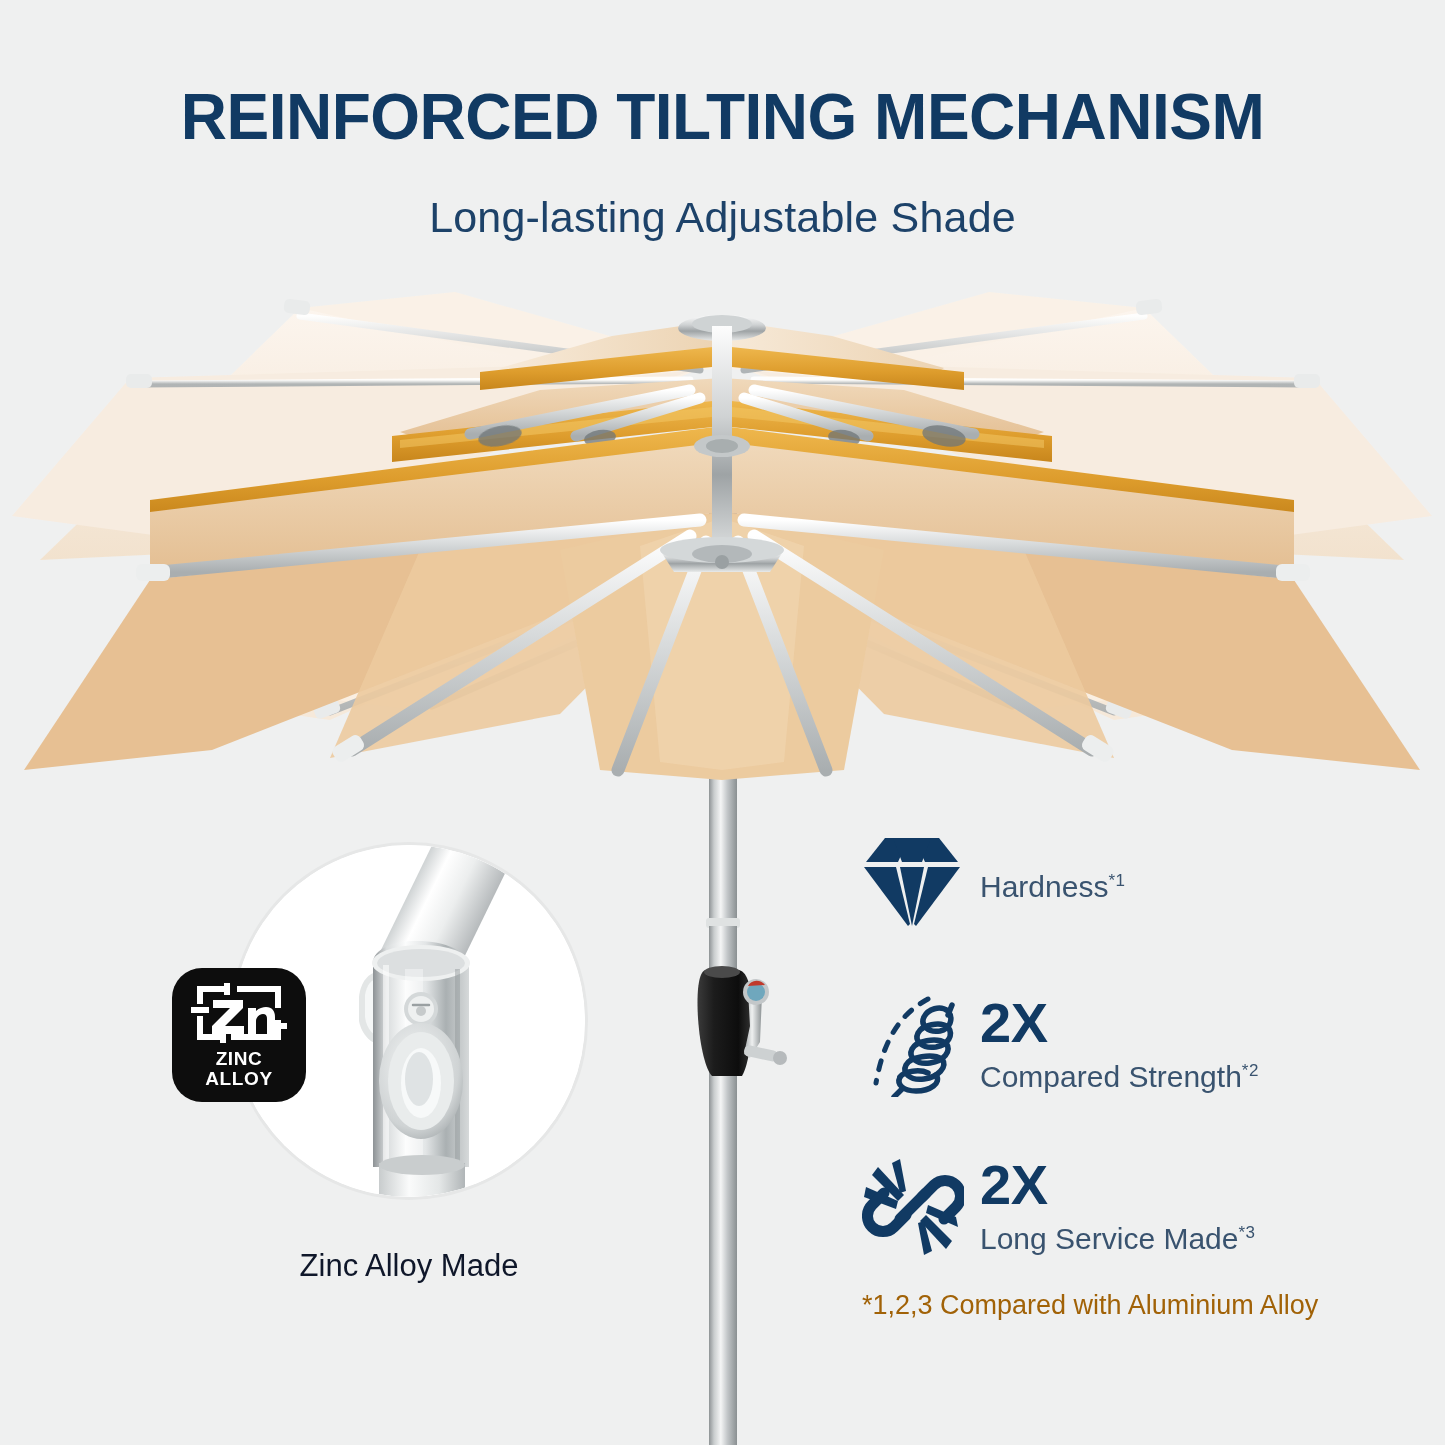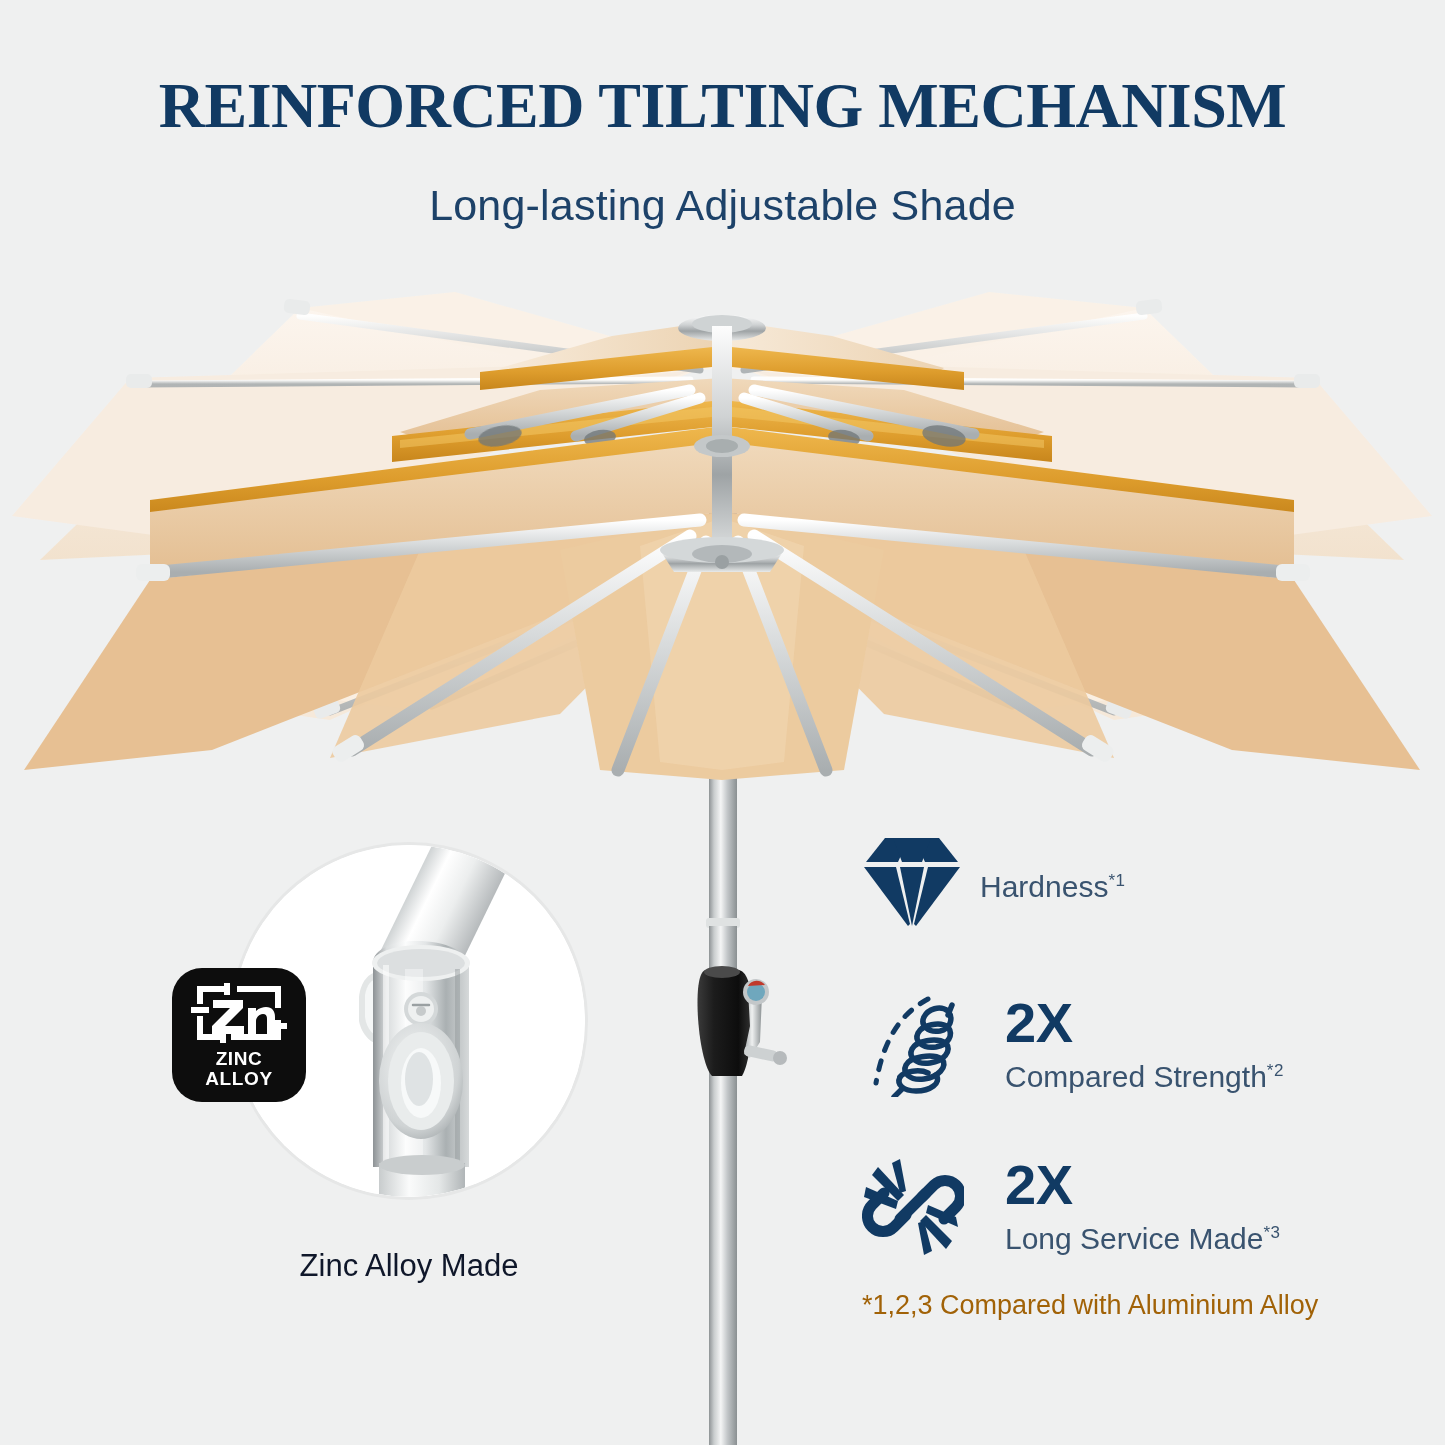--- a/index.html
+++ b/index.html
@@ -26,28 +26,28 @@
   
   .header {
     position: absolute;
     top: 0;
     left: 0;
     width: 1445px;
     text-align: center;
     z-index: 40;
   }
   .headline {
-    margin: 0;
+    margin: 12px;
     padding-top: 72px;
     font-size: 64px;
     line-height: 1.05;
     font-weight: 700;
     letter-spacing: -0.5px;
     color: #113a63;
-    font-family: Liberation Serif, serif;
+    font-family: Liberation Sans, sans-serif;
   }
   .subhead {
     margin: 16px;
     padding-top: 26px;
     font-size: 43px;
     font-weight: 400;
     color: #1d4269;
     letter-spacing: 0.2px;
   }
 
@@ -131,21 +131,21 @@
     left: 862px;
     top: 806px;
     width: 530px;
     z-index: 30;
   }
   .feature {
     display: flex;
     align-items: center;
     height: 152px;
   }
-  .feature + .feature { margin-top: 10px; gap: 25px; }
+  .feature + .feature { margin-top: 10px; }
   .feature-icon {
     width: 118px;
     flex: 0 0 118px;
     display: flex;
     align-items: center;
     justify-content: flex-start;
   }
   .feature-text { flex: 1 1 auto; }
   .feature-value {
     font-size: 56px;

